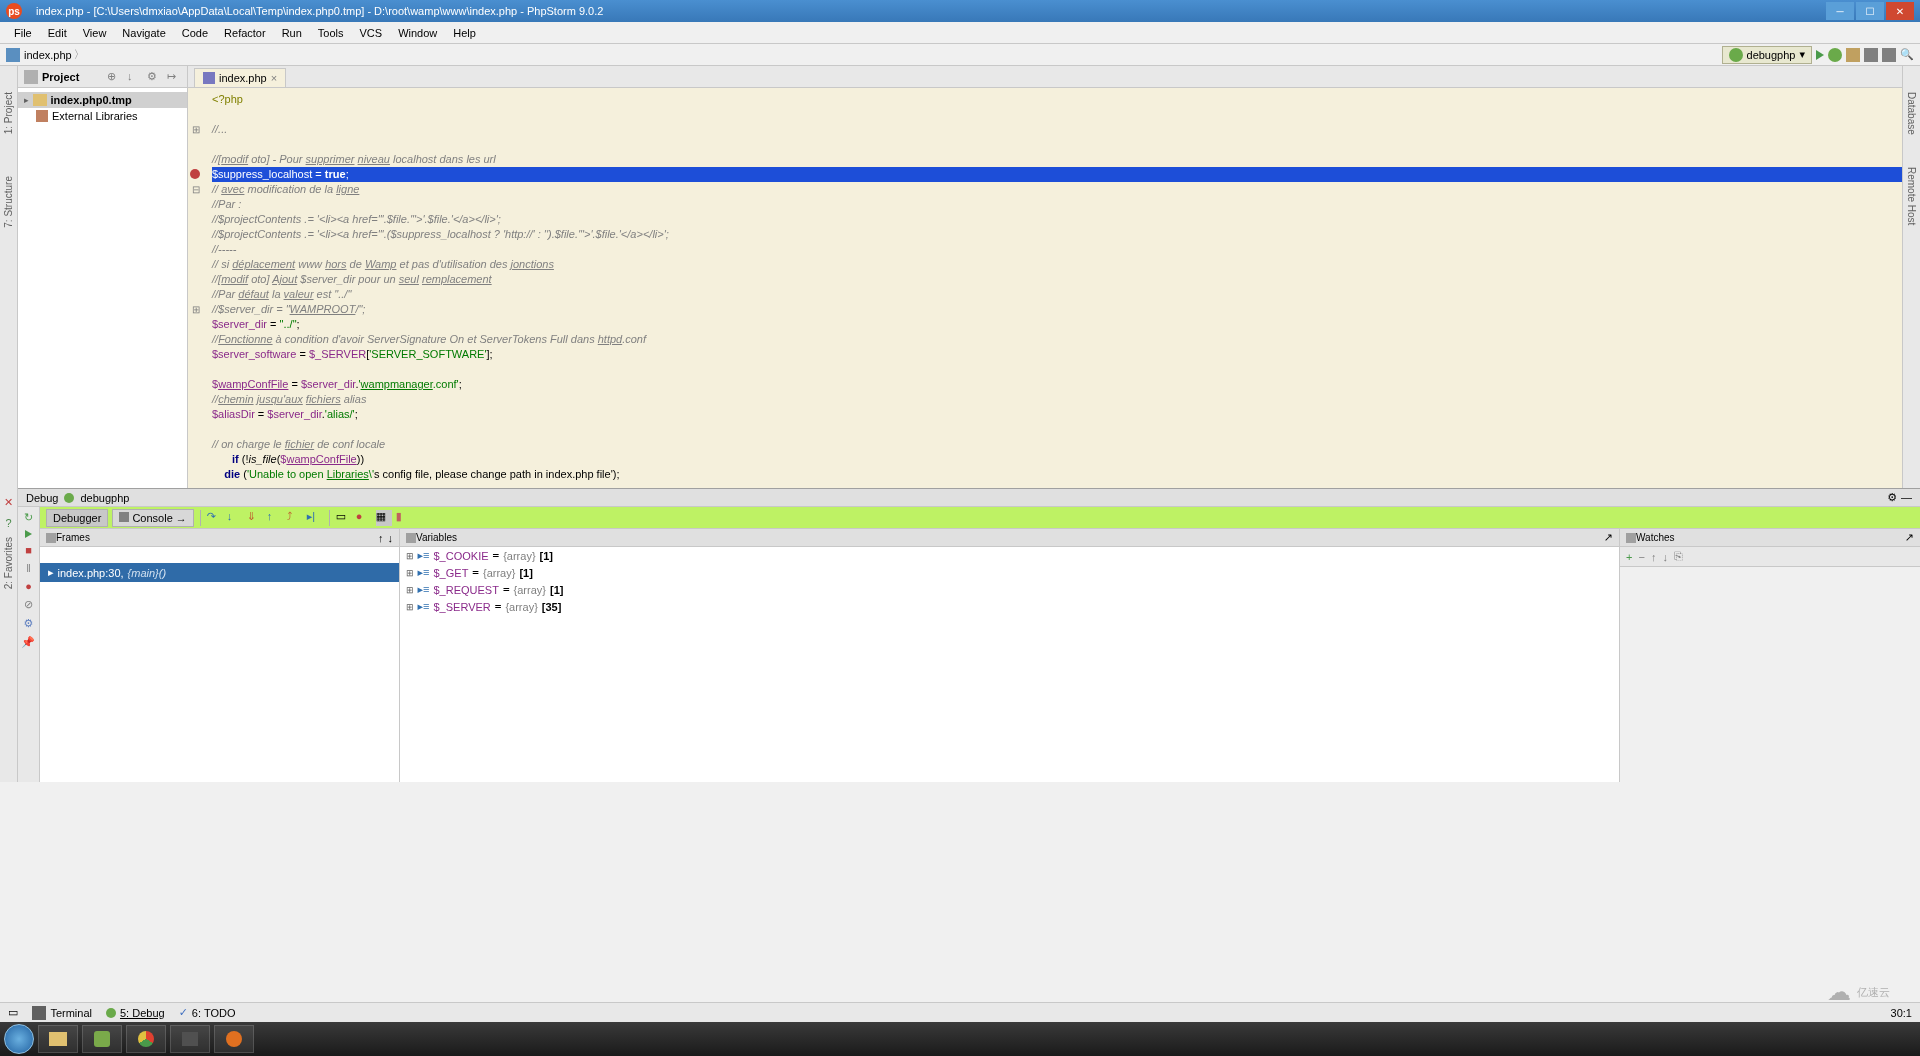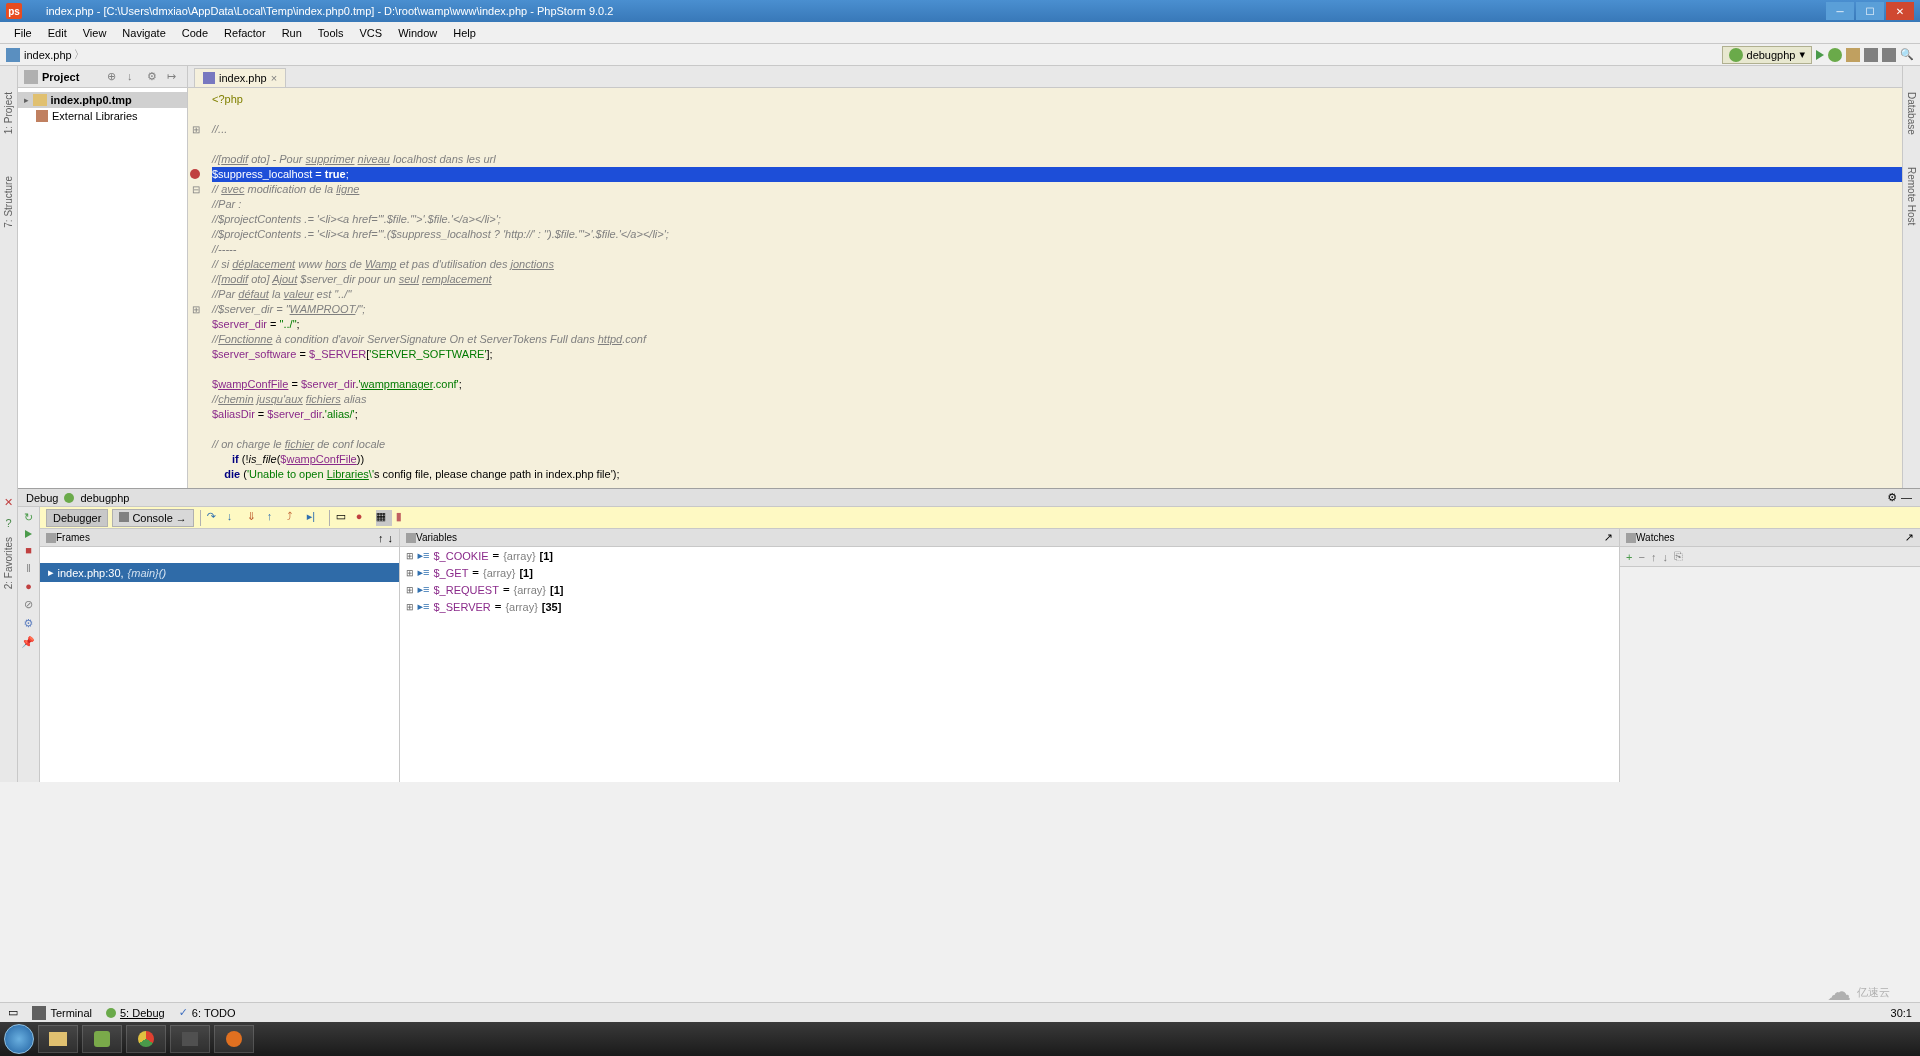--- a/index.html
+++ b/index.html
@@ -1,20 +1,20 @@
 <!DOCTYPE html>
 <html><head>
 <meta charset="utf-8">
 <style>
 * { margin:0; padding:0; box-sizing:border-box; font-family:"Segoe UI",Tahoma,sans-serif; font-size:11px; }
 body { background:#f0f0f0; width:1920px; height:1056px; overflow:hidden; position:relative; }
 
 
 .titlebar { height:22px; background:linear-gradient(#4a8fd0,#3878b8); color:#fff; display:flex; align-items:center; padding:0 6px; }
-.titlebar .icon { width:16px; height:16px; background:#e84c20; border-radius:2px; margin-right:24px; display:flex; align-items:center; justify-content:center; color:#fff; font-weight:bold; font-size:10px; }
+.titlebar .icon { width:16px; height:16px; background:#e84c20; border-radius:8px; margin-right:14px; display:flex; align-items:center; justify-content:center; color:#fff; font-weight:bold; font-size:10px; }
 .titlebar .wincontrols { margin-left:auto; display:flex; }
 .titlebar .wincontrols div { width:28px; height:18px; margin-left:2px; background:#5a9fd8; display:flex; align-items:center; justify-content:center; font-size:10px; }
 .titlebar .wincontrols .close { background:#d04830; }
 
 
 .menubar { height:22px; background:#f0f0f0; border-bottom:1px solid #c8c8c8; display:flex; align-items:center; padding:0 6px; }
 .menubar span { padding:0 8px; cursor:pointer; }
 
 
 .navbar { height:22px; background:#f0f0f0; border-bottom:1px solid #c8c8c8; display:flex; align-items:center; padding:0 6px; }
@@ -65,21 +65,21 @@
 .rightgutter { width:18px; background:#e8e8e8; border-left:1px solid #c8c8c8; display:flex; flex-direction:column; align-items:center; padding-top:20px; gap:20px; }
 .rightgutter .vtab { writing-mode:vertical-rl; font-size:10px; color:#606060; cursor:pointer; padding:6px 0; }
 
 
 .debug-panel { height:294px; border-top:1px solid #a0a0a0; display:flex; flex-direction:column; background:#f0f0f0; }
 .debug-header { height:18px; background:#e0e0e0; border-bottom:1px solid #c8c8c8; display:flex; align-items:center; padding:0 8px; gap:6px; font-size:10px; }
 .debug-header .right { margin-left:auto; display:flex; gap:4px; }
 .debug-toolbar-row { display:flex; flex:1; min-height:0; }
 .debug-left-tools { width:22px; background:#e8e8e8; border-right:1px solid #c8c8c8; display:flex; flex-direction:column; align-items:center; padding-top:4px; gap:6px; }
 .debug-body { flex:1; display:flex; flex-direction:column; }
-.debug-top-tools { height:22px; background:#fef9c3; border-bottom:1px solid #c8c8c8; display:flex; align-items:center; padding:0 6px; gap:4px; }
+.debug-top-tools { height:22px; background:#bef264; border-bottom:1px solid #c8c8c8; display:flex; align-items:center; padding:0 6px; gap:4px; }
 .debug-top-tools .tab-btn { background:#d8d8d8; border:1px solid #b0b0b0; padding:2px 6px; }
 .debug-top-tools .tab-btn.active { background:#c8c8c8; }
 .debug-top-tools .sep { width:1px; height:16px; background:#b0b0b0; margin:0 2px; }
 .debug-top-tools .tbtn { width:16px; height:16px; }
 .debug-panes { flex:1; display:flex; }
 .pane { display:flex; flex-direction:column; border-right:1px solid #c8c8c8; }
 .pane-header { height:18px; background:#e0e0e0; border-bottom:1px solid #c8c8c8; display:flex; align-items:center; padding:0 6px; }
 .pane-header .lbl { font-size:10px; }
 .pane-header .tools { margin-left:auto; display:flex; gap:4px; }
 .pane-body { flex:1; background:#fff; overflow:auto; font-size:11px; }

